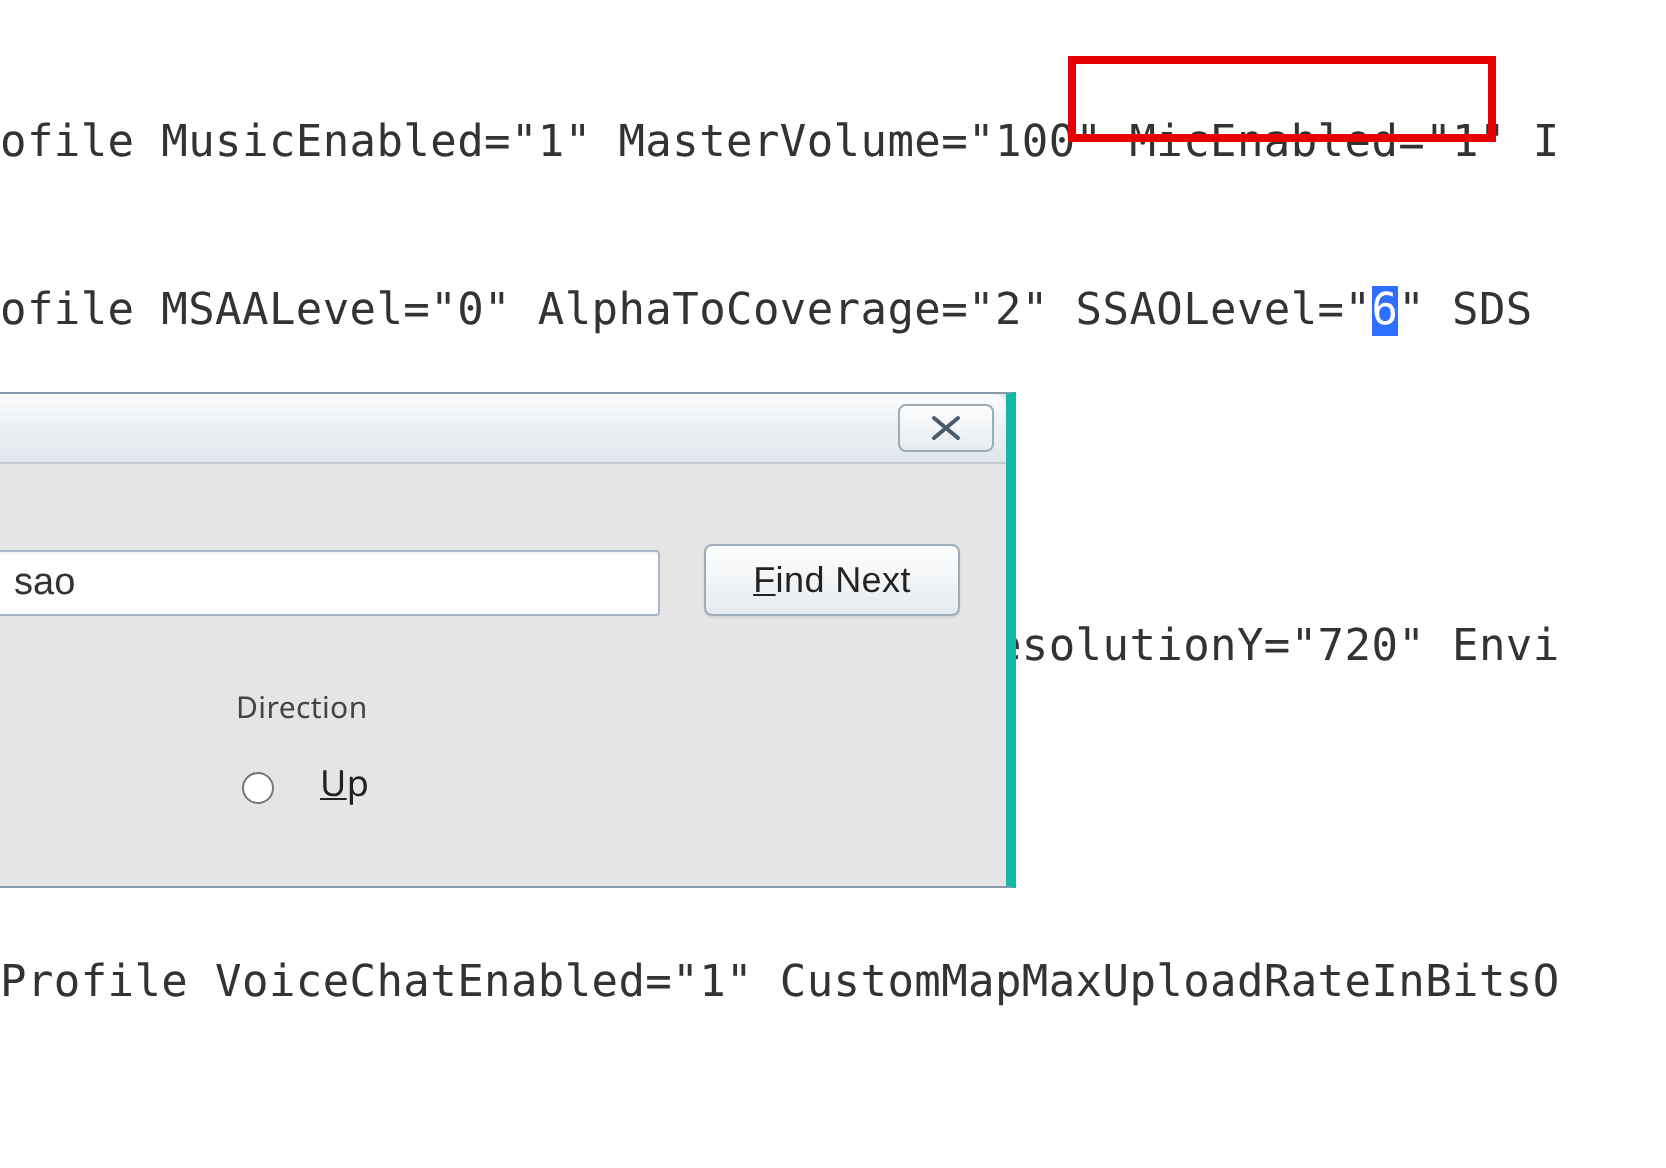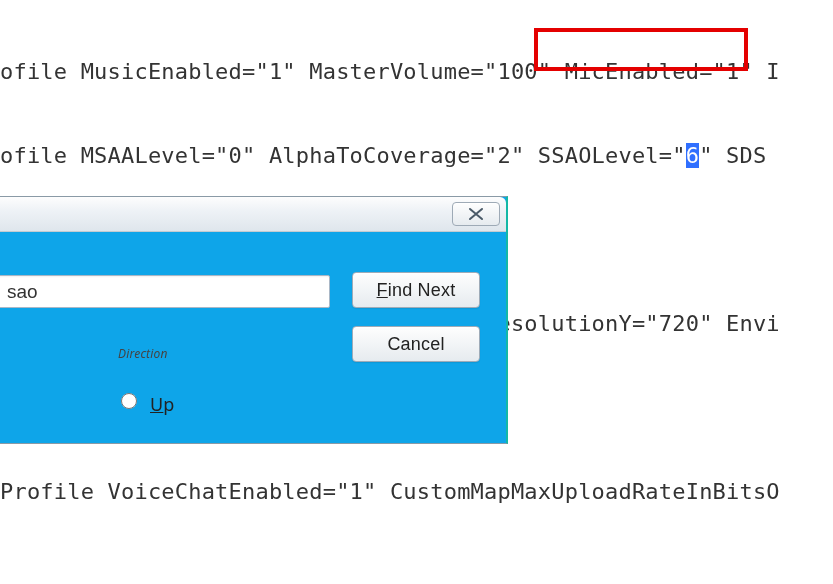--- a/index.html
+++ b/index.html
@@ -40,23 +40,23 @@
     height: 35px;
     box-sizing: content-box;
   }
   
   #find-dialog {
     position: absolute;
     left: 0;
     top: 196px;
     width: 508px;
     height: 248px;
-    background: #0ea5e9;
+    background: #e5e5e5;
     border-top: 1px solid #8a9aa6;
-    border-right: 2px solid #14b8a6;
+    border-right: 5px solid #14b8a6;
     border-bottom: 1px solid #8a9aa6;
     
     padding-left: 0;
     box-sizing: border-box;
     font-family: "Segoe UI", "Tahoma", system-ui, sans-serif;
     font-size: 17px;
     color: #222;
   }
   #find-dialog .titlebar {
     height: 34px;
@@ -120,34 +120,34 @@
   }
   #btn-find { left: 352px; top: 40px; }
   #btn-cancel { left: 352px; top: 94px; }
   #dir-group {
     position: absolute;
     left: 116px;
     top: 108px;
     width: 200px;
   }
   #dir-group legend {
-    font-size: 12px;
+    font-size: 15px;
     color: #444;
-    margin-bottom: 22px;
+    margin-bottom: 10px;
     display: block;
-    font-style: italic;
   }
   #dir-group .radios {
     display: flex;
     gap: 26px;
     align-items: center;
   }
   #dir-group label {
     display: inline-flex;
-    gap: 10px;
+    align-items: center;
+    gap: 20px;
     font-size: 18px;
     color: #222;
   }
   #dir-group input[type="radio"] {
     width: 16px;
     height: 16px;
     accent-color: #2f70c4;
   }
   .mnemonic { text-decoration: underline; }
 </style>
@@ -181,21 +181,20 @@
   <div class="titlebar">
     <span class="close">
       <svg width="22" height="14" viewBox="0 0 22 14">
         <path d="M5 2 L17 12 M17 2 L5 12" stroke="#4a5a68" stroke-width="2" stroke-linecap="round" fill="none"></path>
       </svg>
     </span>
   </div>
   <div class="client">
     <input type="text" value="sao" style="">
     <div class="btn" id="btn-find"><span class="mnemonic">F</span>ind Next</div>
-    <div class="btn" id="btn-cancel">Cancel</div>
     <div id="dir-group">
       <legend>Direction</legend>
       <div class="radios">
         <label>
           <input type="radio" name="dir" style="">
           <span><span class="mnemonic">U</span>p</span>
         </label>
       </div>
     </div>
   </div>

